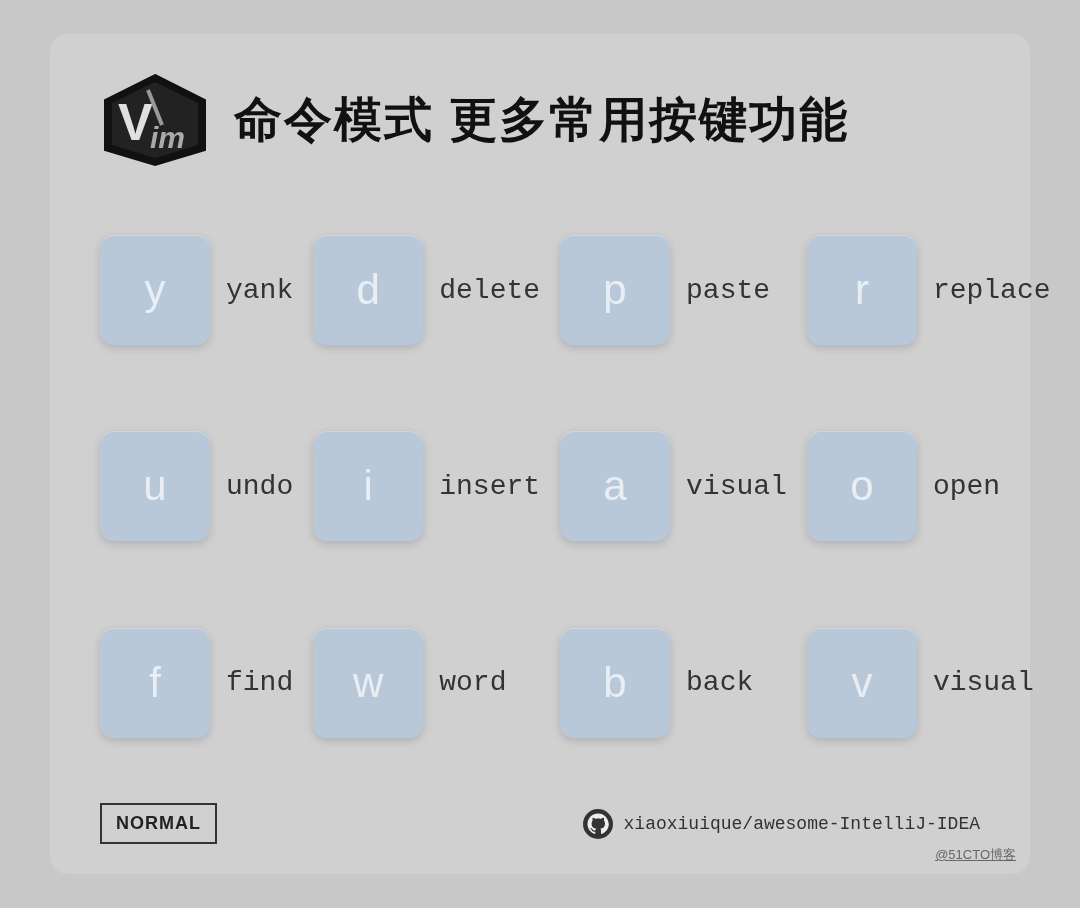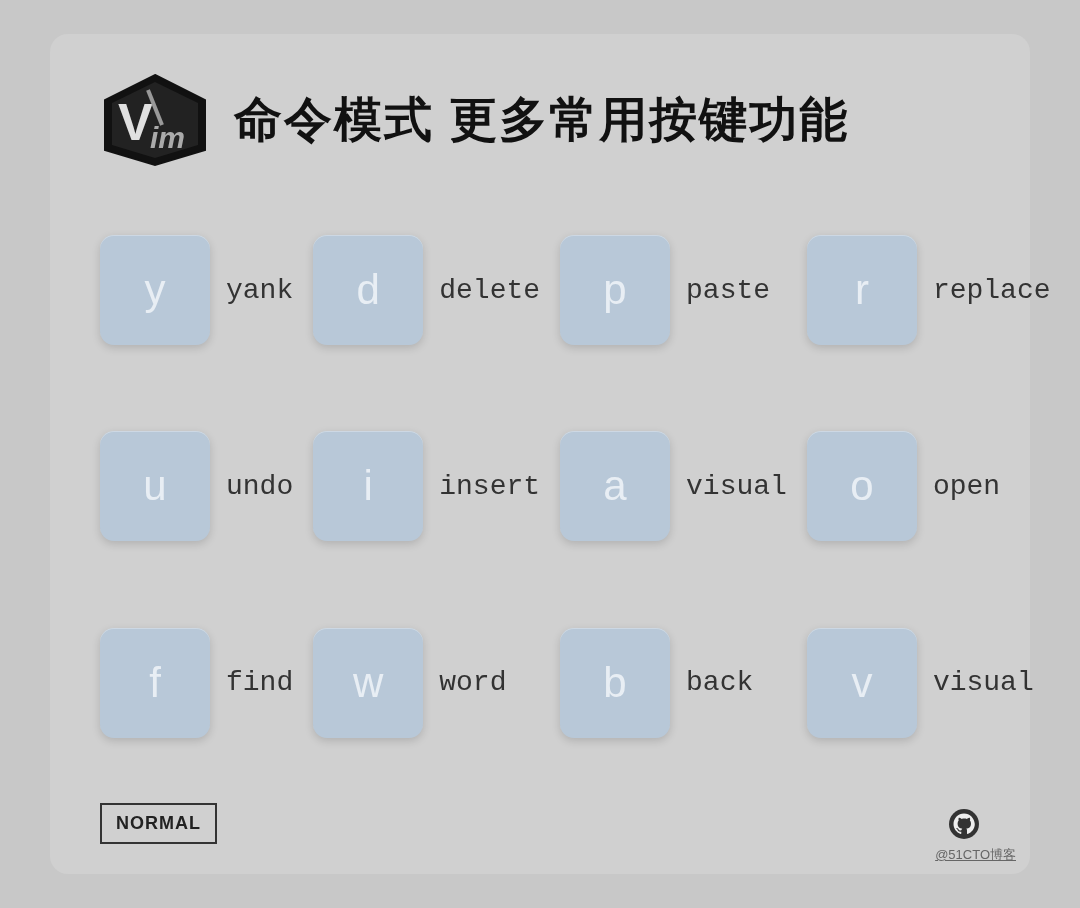--- a/index.html
+++ b/index.html
@@ -198,17 +198,18 @@
 
   <div class="footer">
     <div class="normal-badge">NORMAL</div>
 
     <div class="github-info">
 
       <svg class="github-icon" viewBox="0 0 32 32" xmlns="http://www.w3.org/2000/svg">
         <circle cx="16" cy="16" r="15" fill="#333"></circle>
         <path d="M16 5.5C10.2 5.5 5.5 10.2 5.5 16c0 4.6 3 8.5 7.1 9.9.5.1.7-.2.7-.5v-1.7c-2.9.6-3.5-1.4-3.5-1.4-.5-1.2-1.2-1.5-1.2-1.5-1-.7.1-.7.1-.7 1.1.1 1.7 1.1 1.7 1.1 1 1.7 2.6 1.2 3.2.9.1-.7.4-1.2.7-1.5-2.3-.3-4.7-1.2-4.7-5.2 0-1.1.4-2.1 1.1-2.8-.1-.3-.5-1.4.1-2.8 0 0 .9-.3 2.9 1.1.8-.2 1.7-.3 2.6-.3.9 0 1.8.1 2.6.3 2-1.4 2.9-1.1 2.9-1.1.6 1.4.2 2.5.1 2.8.7.7 1.1 1.7 1.1 2.8 0 4-2.4 4.9-4.7 5.2.4.3.7 1 .7 2v2.9c0 .3.2.6.7.5 4.1-1.4 7.1-5.3 7.1-9.9C26.5 10.2 21.8 5.5 16 5.5z" fill="#eee"></path>
       </svg>
+      <span class="github-text">xiaoxiuique/awesome-IntelliJ-IDEA</span>
     </div>
   </div>
 
   <div class="watermark">@51CTO博客</div>
 </div>
 
 </body></html>

